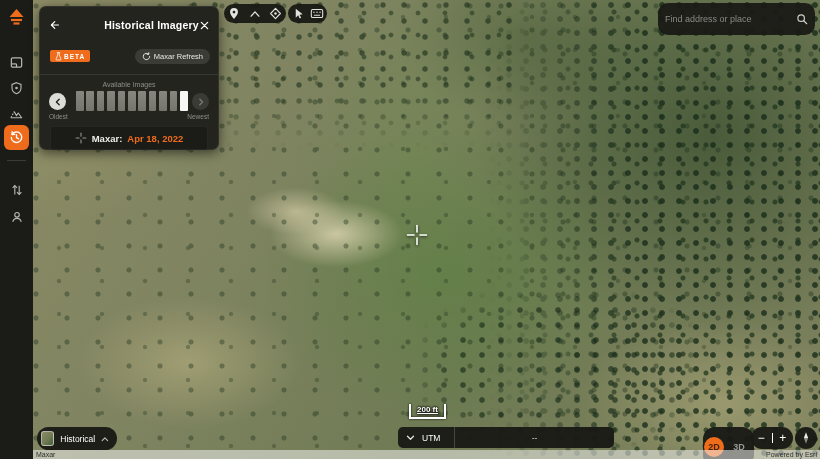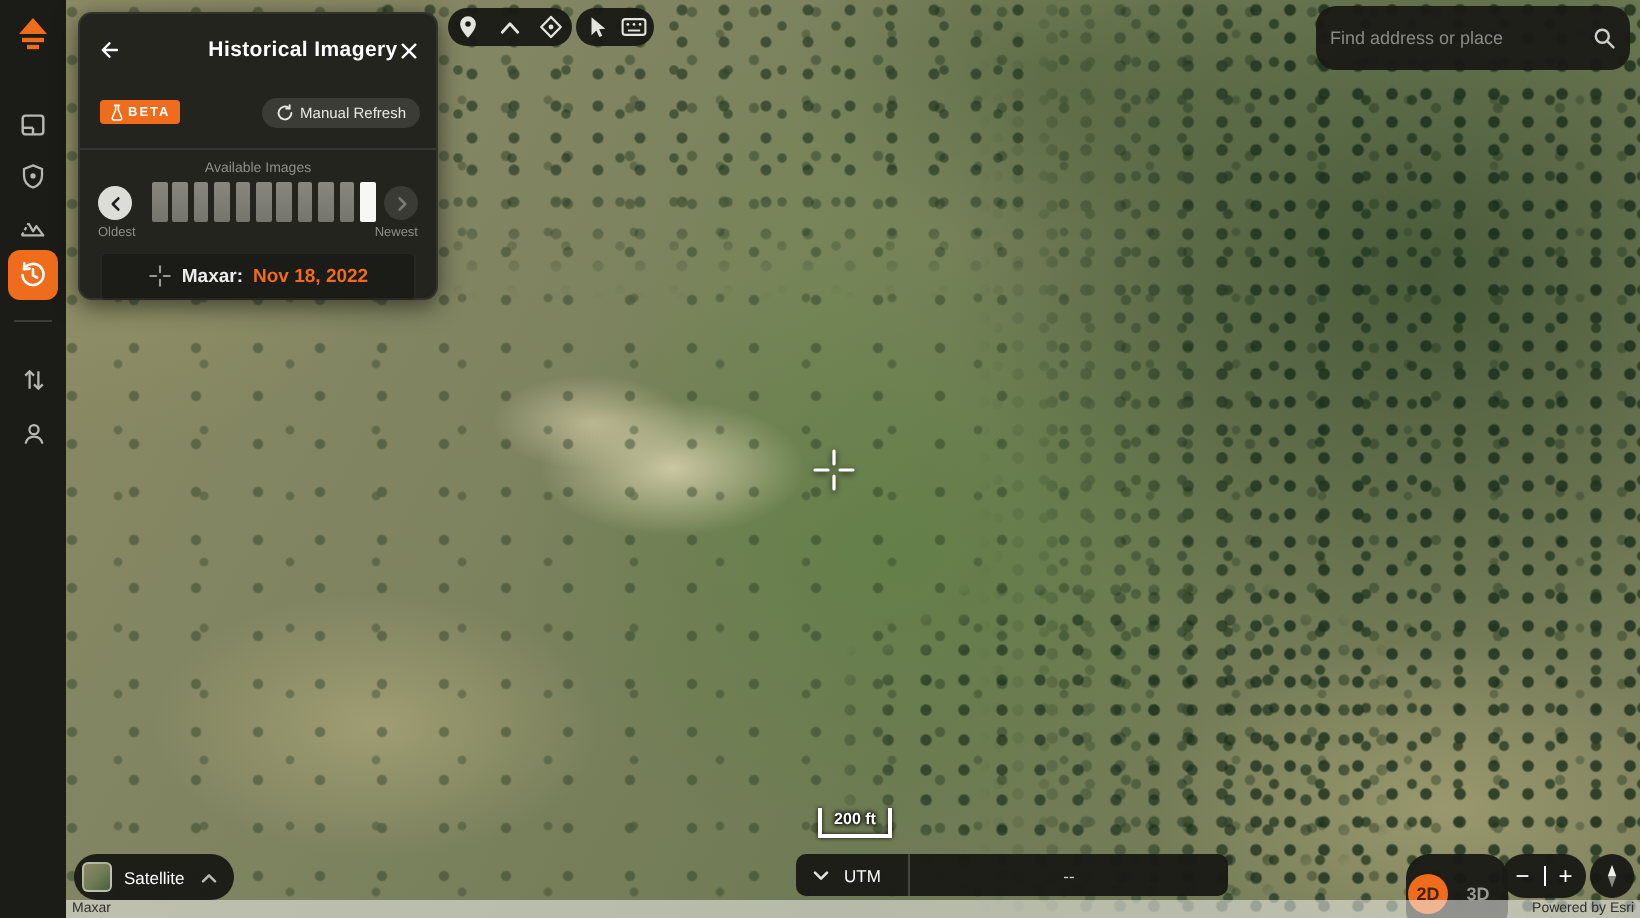--- a/index.html
+++ b/index.html
@@ -121,21 +121,21 @@
     background:rgba(26,26,22,.96); border-radius:12px; display:flex; align-items:center;
     padding:0 8px 0 4px; gap:6px; cursor:pointer; }
   .basemap-thumb { width:15px; height:15px; border-radius:3px; border:1px solid rgba(255,255,255,.5);
     background:linear-gradient(135deg,#8b8a64 0%,#6f7b54 55%,#44603c 100%); }
   .basemap-label { color:#fff; font-size:8.5px; flex:1; }
 
   .scalebar { position:absolute; left:409px; top:404px; width:37px; height:15px;
     border-left:2px solid #fff; border-right:2px solid #fff; border-bottom:2px solid #fff;
     filter:drop-shadow(0 0 1px rgba(0,0,0,.9));
     display:flex; justify-content:center; }
-  .scalebar span { color:#fff; font-size:8px; font-weight:bold; text-shadow:0 0 2px #000; line-height:11px; }
+  .scalebar span { color:#fff; font-size:8px; font-weight:bold; text-shadow:0 0 2px #000; line-height:11px;text-decoration:underline; }
 
   .coord-pill { position:absolute; left:398px; top:427px; width:216px; height:21px;
     background:rgba(26,26,22,.96); border-radius:5px; display:flex; align-items:center; }
   .coord-chevron { width:24px; display:flex; align-items:center; justify-content:center; cursor:pointer; }
   .coord-system { color:#fff; font-size:8.5px; width:32px; }
   .coord-divider { width:1px; height:21px; background:rgba(255,255,255,.18); }
   .coord-value { flex:1; text-align:center; color:#cfcfca; font-size:8.5px; }
 
   .view-pill { position:absolute; left:703px; top:427px; width:51px; height:40px;
     background:rgba(26,26,22,.96); border-radius:12px; display:flex; align-items:center; }
@@ -297,21 +297,21 @@
       <svg width="7" height="9" viewBox="0 0 10 13">
         <path d="M3.2 1h3.6M4 1v3.4L1.7 9.6A1.3 1.3 0 0 0 2.9 11.5h4.2a1.3 1.3 0 0 0 1.2-1.9L6 4.4V1" fill="none" stroke="#fff" stroke-width="1.1" stroke-linecap="round" stroke-linejoin="round"></path>
       </svg>
       <span>BETA</span>
     </div>
     <div class="refresh-btn">
       <svg width="9" height="9" viewBox="0 0 14 14">
         <path d="M12 7a5 5 0 1 1-1.6-3.7" fill="none" stroke="#e9e9e4" stroke-width="1.5" stroke-linecap="round"></path>
         <polyline points="10.6,1 10.6,3.6 8,3.6" fill="none" stroke="#e9e9e4" stroke-width="1.5" stroke-linecap="round" stroke-linejoin="round"></polyline>
       </svg>
-      <span>Manual Refresh</span>
+      <span>Maxar Refresh</span>
     </div>
 
     <div class="panel-divider"></div>
     <div class="avail-label">Available Images</div>
 
     <div class="strip-chevron strip-prev">
       <svg width="8" height="8" viewBox="0 0 10 10">
         <polyline points="6.5,1.5 3,5 6.5,8.5" fill="none" stroke="#1d1d1a" stroke-width="1.6" stroke-linecap="round" stroke-linejoin="round"></polyline>
       </svg>
     </div>
@@ -339,27 +339,27 @@
     <div class="date-box">
       <svg width="12" height="12" viewBox="0 0 16 16">
         <g stroke="#9a9a94" stroke-width="1.4" stroke-linecap="round">
           <line x1="8" y1="1.5" x2="8" y2="5.5"></line>
             <line x1="8" y1="10.5" x2="8" y2="14.5"></line>
           <line x1="1.5" y1="8" x2="5.5" y2="8"></line>
             <line x1="10.5" y1="8" x2="14.5" y2="8"></line>
         </g>
       </svg>
       <span class="date-label">Maxar:</span>
-      <span class="date-value">Nov 18, 2022</span>
+      <span class="date-value">Apr 18, 2022</span>
     </div>
   </div>
 
   <div class="basemap-pill">
     <div class="basemap-thumb"></div>
-    <span class="basemap-label">Satellite</span>
+    <span class="basemap-label">Historical</span>
     <svg width="9" height="6" viewBox="0 0 10 7">
       <polyline points="1.5,5.5 5,2 8.5,5.5" fill="none" stroke="#b8b8b2" stroke-width="1.5" stroke-linecap="round" stroke-linejoin="round"></polyline>
     </svg>
   </div>
 
   <div class="scalebar">
     <span>200 ft</span>
   </div>
 
   <div class="coord-pill">

